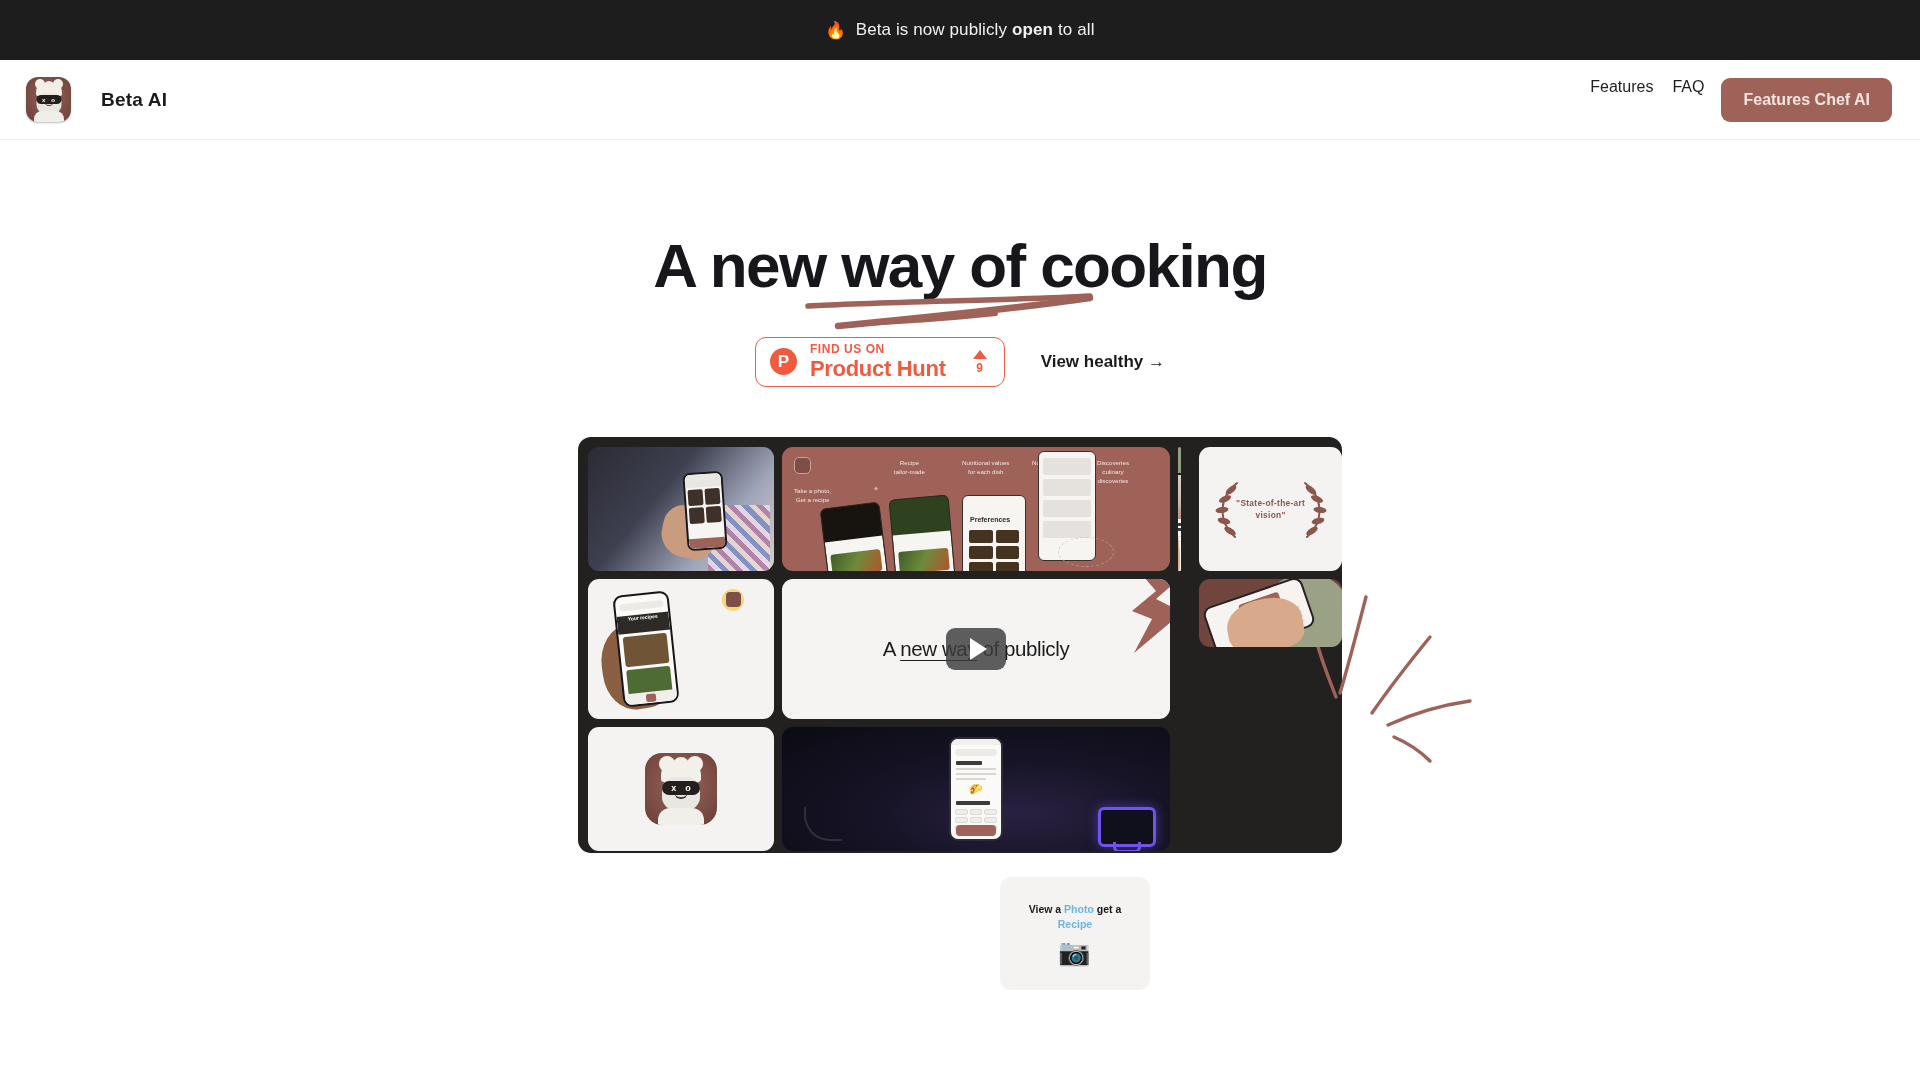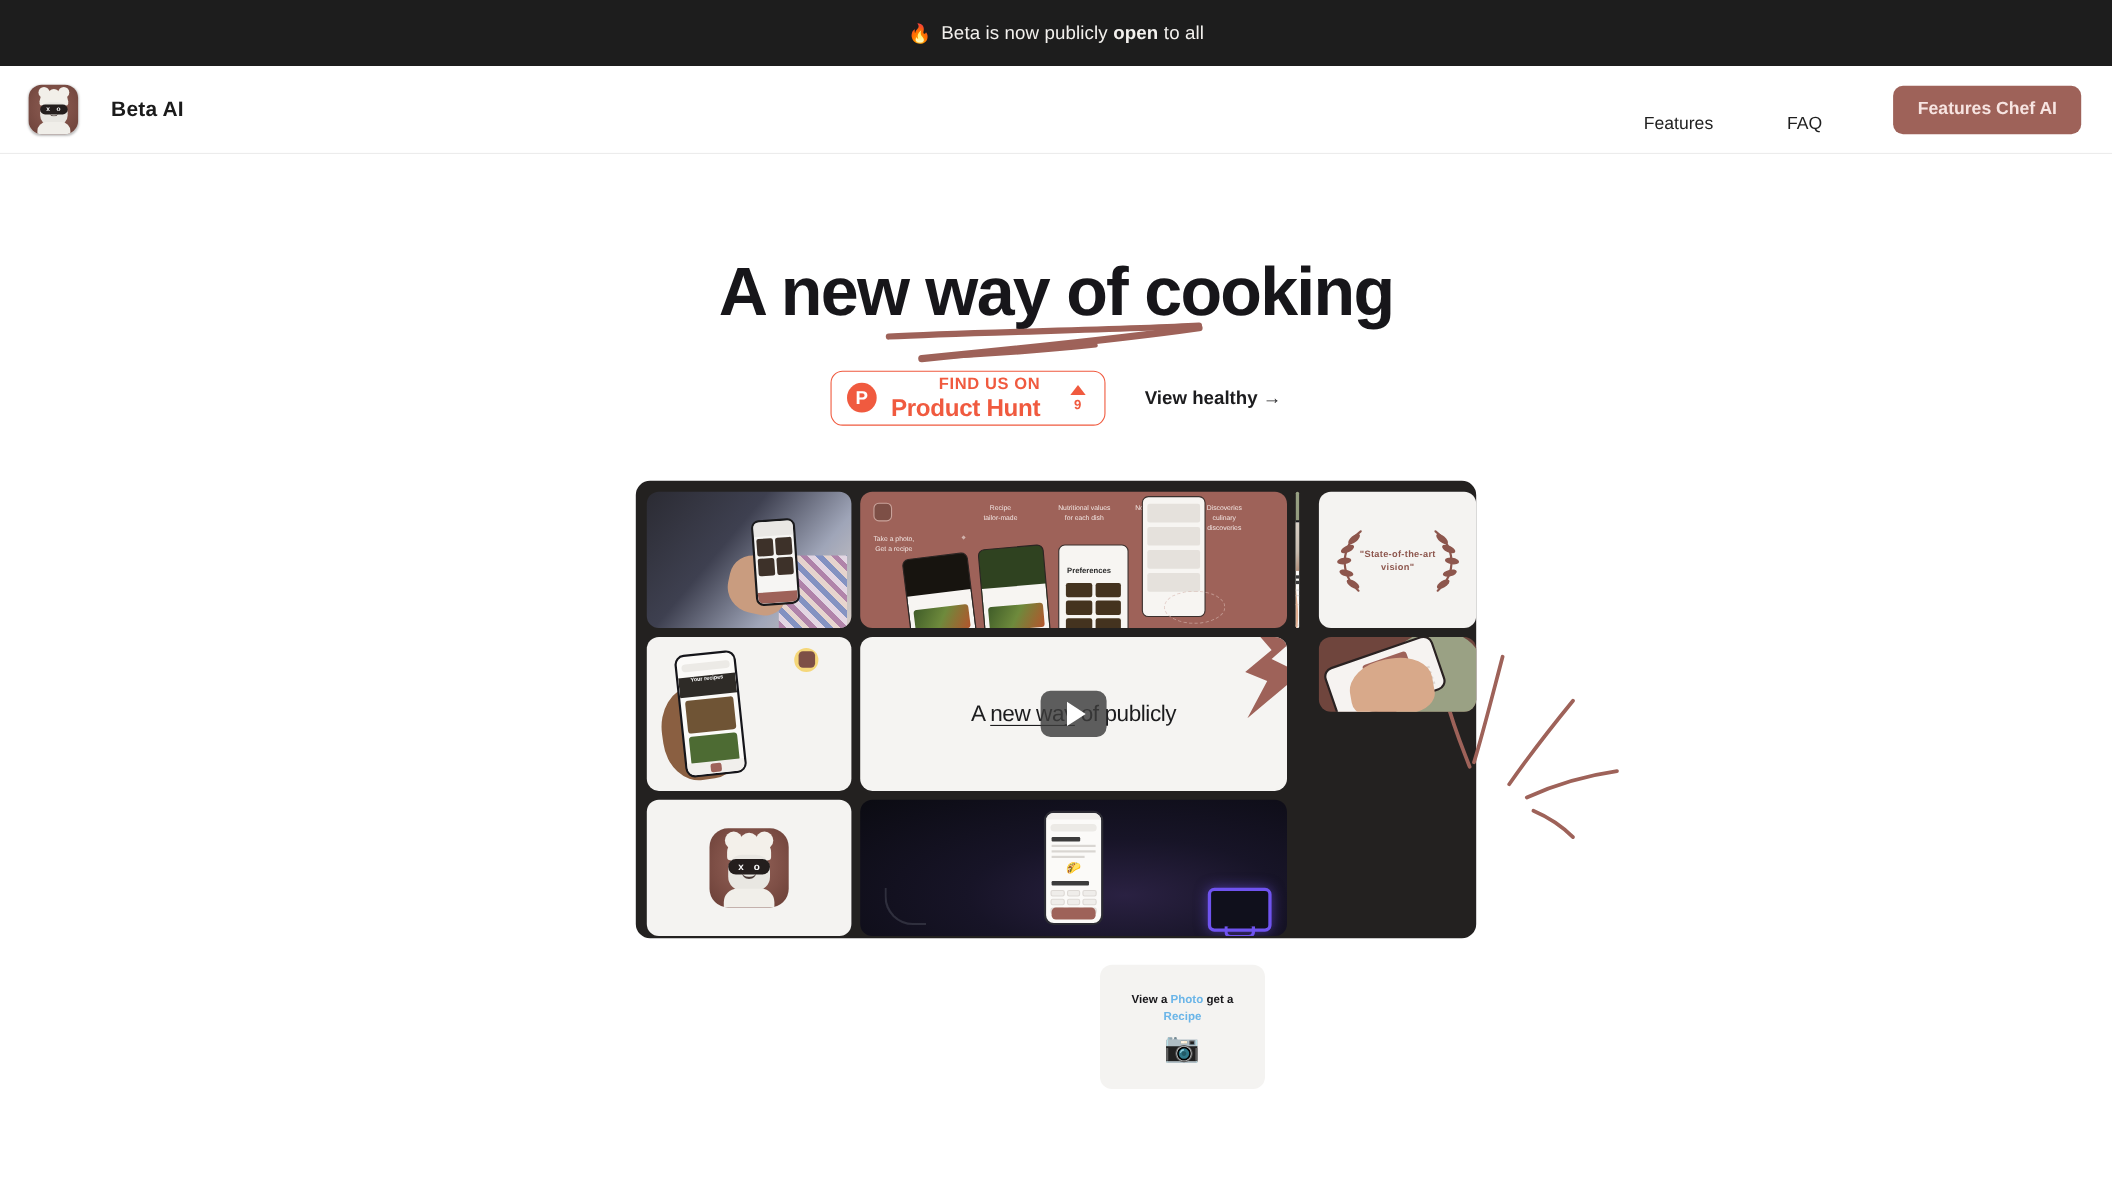--- a/index.html
+++ b/index.html
@@ -62,21 +62,21 @@
   .logo-mark .mouth {
     position:absolute; left:50%; top:55%; transform:translateX(-50%);
     width:8px; height:4px; border-bottom:1.6px solid #4a3b38; border-radius:0 0 8px 8px;
   }
   .logo-mark .body {
     position:absolute; left:50%; bottom:0; transform:translateX(-50%);
     width:30px; height:11px; background:#f0eee9; border-radius:8px 8px 0 0;
   }
   .brand-name { font-size:19px; font-weight:700; color:#1b1b1b; letter-spacing:.2px; }
 
-  .nav { margin-left:auto; display:flex; align-items:flex-end; gap:67px; }
+  .nav { margin-left:auto; display:flex; align-items:flex-start; gap:19px; }
   .nav-link {
     font-size:16px; color:#1f1f1f; text-decoration:none; cursor:pointer;
     white-space:nowrap;
   }
   .btn-download {
     background:#9e6259; color:#f7e4e1;
     font-size:16px; font-weight:700;
     padding:13px 22px; border-radius:9px; border:none;
     cursor:pointer; white-space:nowrap; margin-left:-2px;
   }
@@ -107,22 +107,22 @@
     padding:8px 17px 8px 14px; cursor:pointer; height:50px;
   }
   .ph-logo {
     width:27px; height:27px; border-radius:50%; background:#f05a3f;
     color:#fff; font-size:17px; font-weight:700;
     display:flex; align-items:center; justify-content:center; flex:none;
     font-family:"Liberation Sans", sans-serif;
   }
   .ph-txt { text-align:left; line-height:1; }
   .ph-kicker {
-    font-size:15px; font-weight:700; color:#f05a3f;
-    letter-spacing:.55px; display:block; margin-bottom:3px;text-align:right;
+    font-size:12px; font-weight:700; color:#f05a3f;
+    letter-spacing:.55px; display:block; margin-bottom:3px;
   }
   .ph-name { font-size:22px; font-weight:700; color:#f05a3f; letter-spacing:-.3px; }
   .ph-vote { margin-left:14px; text-align:center; line-height:1; }
   .ph-caret {
     width:0; height:0; margin:0 auto 3px;
     border-left:7px solid transparent; border-right:7px solid transparent;
     border-bottom:9px solid #f05a3f;
   }
   .ph-count { font-size:12px; font-weight:700; color:#f05a3f; }
   .view-features {

